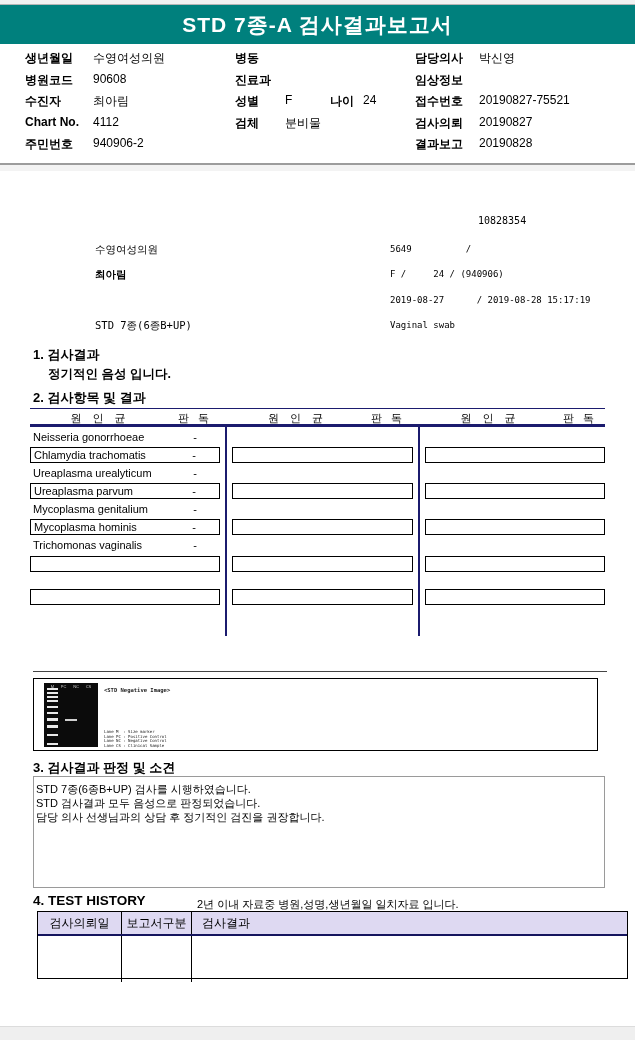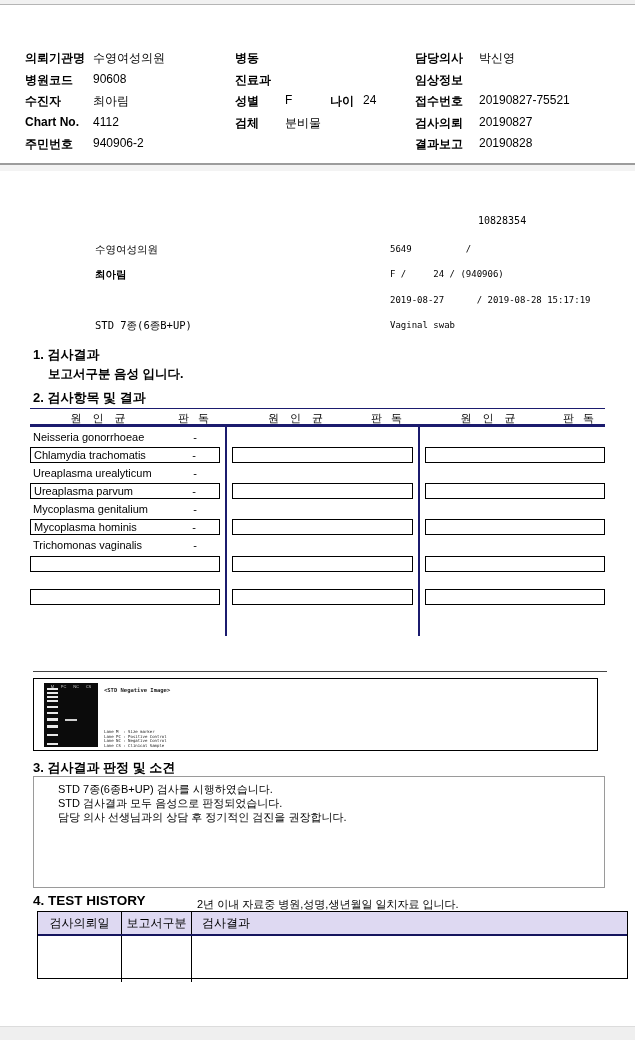--- a/index.html
+++ b/index.html
@@ -42,45 +42,48 @@
   .gel-hline{left:33px;top:671px;width:574px;height:1px;background:#444}
   .gel-box{left:33px;top:678px;width:565px;height:73px;border:1px solid #000;background:#fff}
   .gel-black{left:10px;top:4px;width:54px;height:64px;background:#0b0b0b}
   .gel-lanes{left:0;top:1px;width:100%;display:flex;justify-content:space-evenly;color:#c9c9c9;font-size:4px}
   .gel-band{position:absolute;left:3px;width:11px;height:2px;background:#e8e8e8}
   .gel-sample-band{position:absolute;left:21px;width:12px;height:2px;background:#cfcfcf}
   .gel-caption{left:70px;top:8px;font-size:5.5px;font-weight:bold;color:#222;font-family:"DejaVu Sans Mono",monospace;white-space:pre}
   .gel-legend{left:70px;top:51px;color:#222}
   .gel-legend div{font-size:4px;line-height:4.5px;font-family:"DejaVu Sans Mono",monospace;white-space:pre}
   .s3-title{left:33px;top:759px}
-  .s3-box{left:33px;top:776px;width:572px;height:112px;border:1px solid #9a9a9a;padding:5px 24px}
+  .s3-box{left:33px;top:776px;width:572px;height:112px;border:1px solid #9a9a9a;padding:5px 2px}
   .s3-box div{font-size:11px;line-height:14px;white-space:nowrap}
   .s4-title{left:33px;top:893px;font-size:13.5px}
   .s4-note{left:197px;top:897px;font-size:11px;white-space:nowrap}
   .hist-table{left:37px;top:911px;width:591px;height:68px;border:1px solid #000}
   .hist-head{display:flex;height:24px;background:#ded9f2;border-bottom:2px solid #15155e;font-size:12px}
   .hist-body{display:flex;height:46px}
   .hc{display:flex;align-items:center;justify-content:center;border-right:1px solid #000;white-space:nowrap}
   .hc.c1{width:84px}.hc.c2{width:70px}
   .hc.c3{flex:1;justify-content:flex-start;padding-left:10px;border-right:none}
   .bc{border-right:1px solid #000}
   .bc.c1{width:84px}.bc.c2{width:70px}.bc.c3{flex:1;border-right:none}
   .bottom-strip{left:0;top:1026px;width:635px;height:14px;background:#efefef;border-top:1px solid #dcdcdc}
 </style>
 </head>
 <body>
 
 <div class="page">
 
   <div class="abs top-strip"></div>
 
+  <div class="abs banner">
+    <span class="banner-title">STD 7종-A 검사결과보고서</span>
+  </div>
 
   <div class="abs info-col" id="info-col1" style="left:25px">
       <div class="info-row">
-        <span class="f-label" style="width: 68px;">의뢰기관명</span>
+        <span class="f-label" style="width: 68px;">생년월일</span>
         <span class="f-value">수영여성의원</span>
       </div>
       <div class="info-row">
         <span class="f-label" style="width: 68px;">병원코드</span>
         <span class="f-value">90608</span>
       </div>
       <div class="info-row">
         <span class="f-label" style="width: 68px;">수진자</span>
         <span class="f-value">최아림</span>
       </div>
@@ -143,21 +146,21 @@
   <div class="abs mono rpt-hospital">수영여성의원</div>
   <div class="abs mono rpt-patient">최아림</div>
   <div class="abs mono rpt-test">STD 7종(6종B+UP)</div>
 
   <div class="abs mono r1">5649          /</div>
   <div class="abs mono r2">F /     24 / (940906)</div>
   <div class="abs mono r3">2019-08-27      / 2019-08-28 15:17:19</div>
   <div class="abs mono r4">Vaginal swab</div>
 
   <div class="abs sec-title s1-title">1. 검사결과</div>
-  <div class="abs s1-text">보고서구분 음성 입니다.</div>
+  <div class="abs s1-text">정기적인 음성 입니다.</div>
 
   <div class="abs sec-title s2-title">2. 검사항목 및 결과</div>
 
   <div class="abs org-table" id="org-table">
     <div class="abs org-toprule"></div>
     <div class="abs org-thick"></div>
     <div class="abs org-vline" style="left:195px"></div>
     <div class="abs org-vline" style="left:388px"></div>
   <div class="abs org-group" style="left: 0px; width: 190px;">
         <span class="oh" style="width: 140px;">원 인 균</span>

